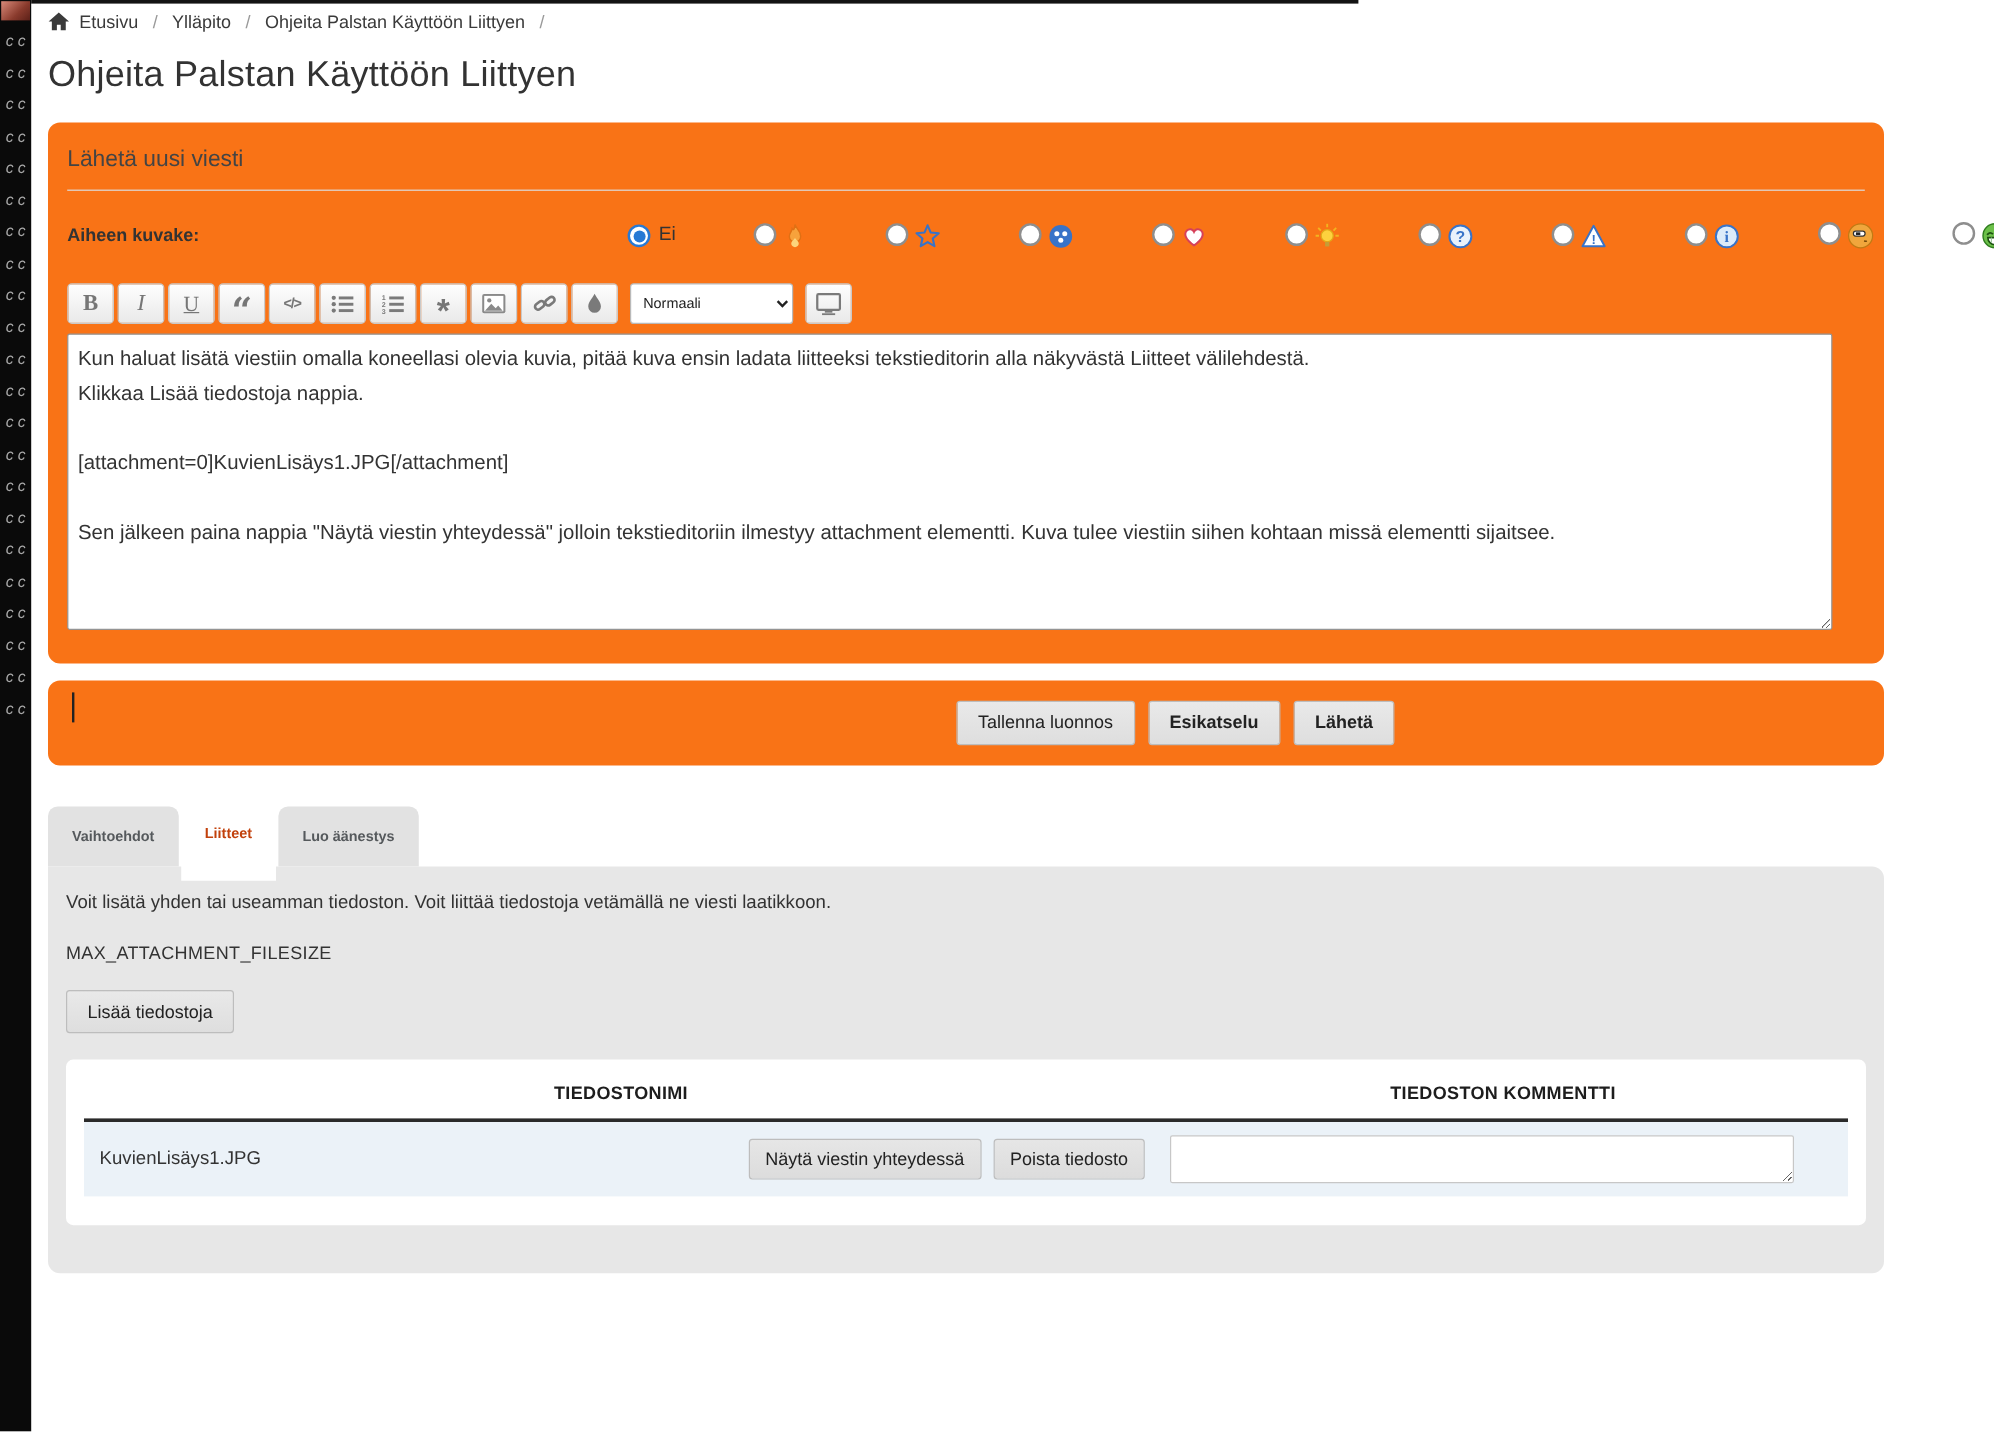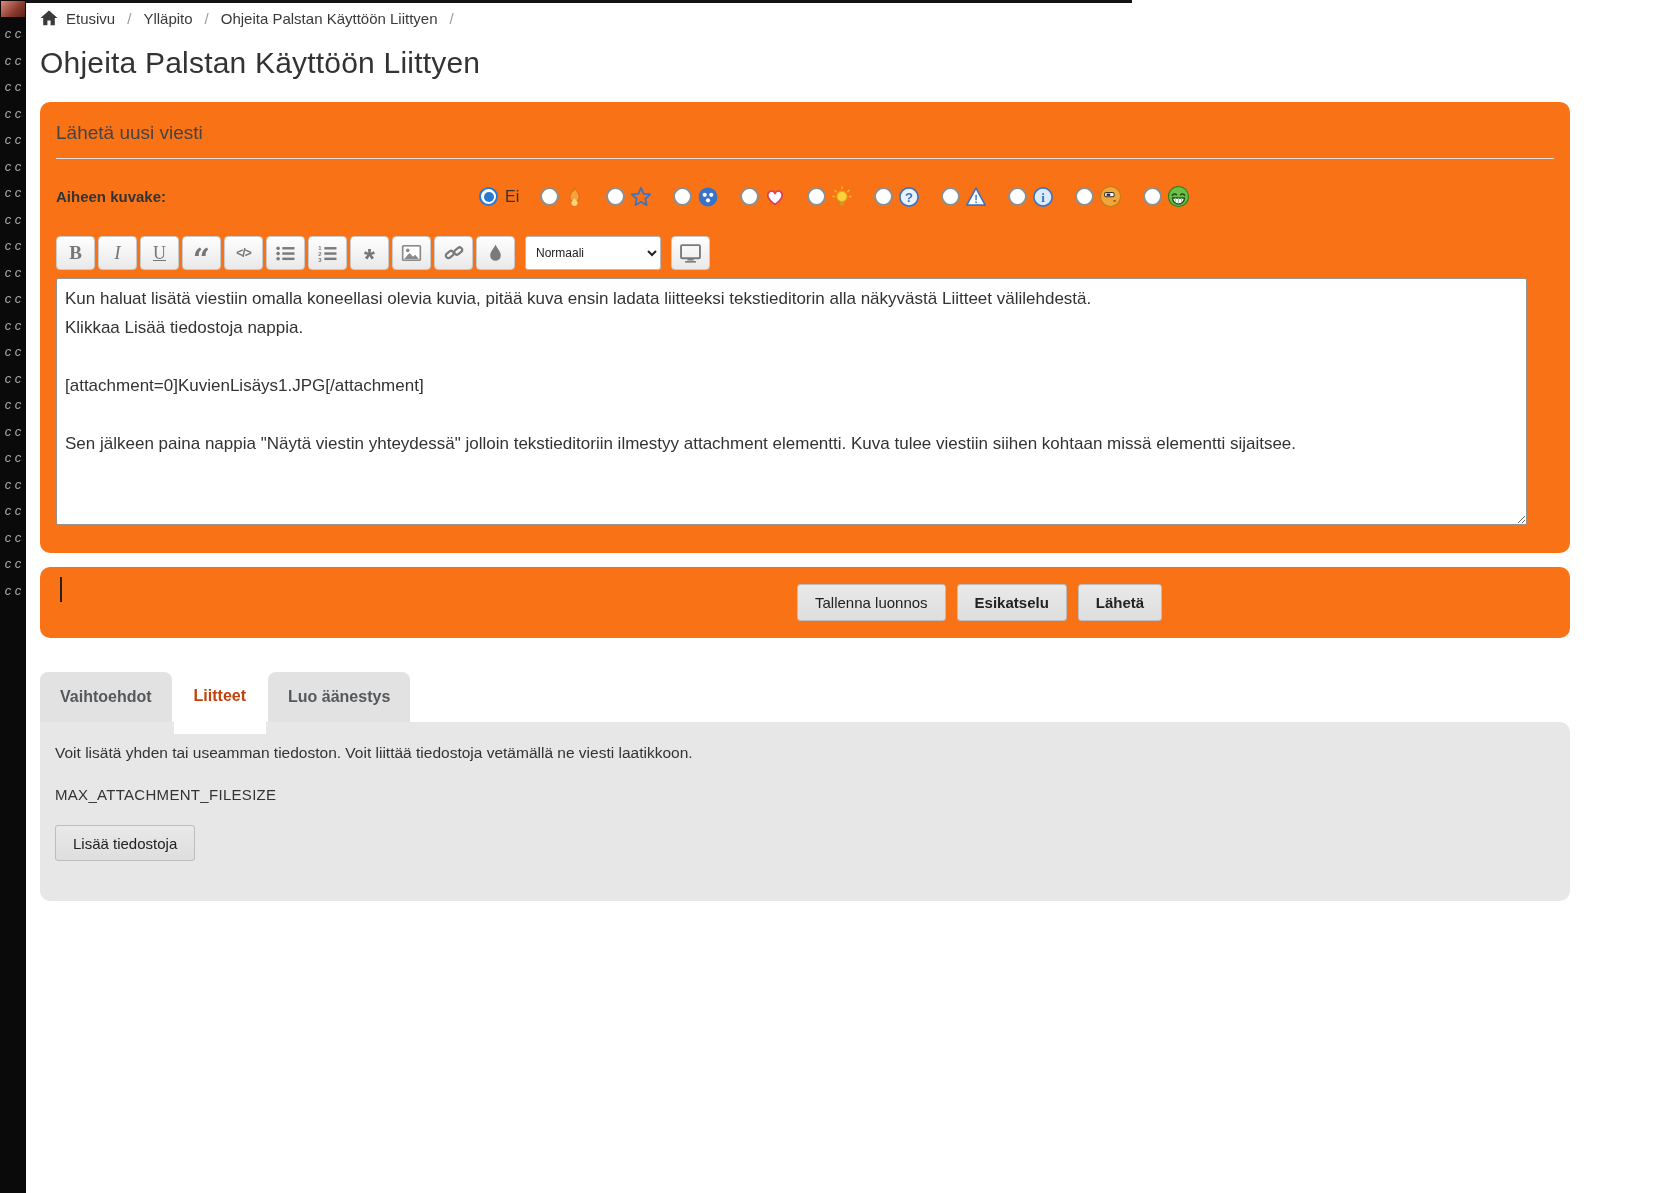--- a/index.html
+++ b/index.html
@@ -25,21 +25,21 @@
   
   .panel{background:#f97316;border-radius:10px;}
   .form-panel{padding:16px 16px 28px;}
   .panel-title{font-size:19px;color:#444;padding:4px 0 14px;border-bottom:1px solid #dcdcdc;margin-bottom:26px;}
 
   .form-row{display:flex;align-items:center;margin-bottom:18px;}
   .form-label{width:423px;font-weight:bold;font-size:15px;color:#333;flex:0 0 423px;}
 
   
   .icon-options{display:flex;align-items:center;}
-  .icon-opt{display:flex;align-items:center;margin-right:21px;cursor:pointer;}
+  .icon-opt{display:flex;margin-right:21px;cursor:pointer;margin-left:44px;}
   .radio{width:19px;height:19px;border:2px solid #8e8e8e;border-radius:50%;background:#fff;box-sizing:border-box;position:relative;flex:0 0 19px;}
   .radio.selected{border-color:#2779d4;}
   .radio.selected::after{content:"";position:absolute;left:2.5px;top:2.5px;width:10px;height:10px;border-radius:50%;background:#2779d4;}
   .opt-label{margin-left:7px;font-size:16px;color:#333;}
   .icon-opt svg{margin-left:5px;display:block;}
 
   
   .subject-input{width:434px;height:36px;box-sizing:border-box;border:1px solid #c6c6c6;border-radius:3px;
     padding:0 11px;font-size:15px;color:#333;font-family:"Liberation Sans",sans-serif;background:#fff;}
 
@@ -63,21 +63,21 @@
 
   
   .actions-panel{margin-top:14px;padding:17px 0 17px 757px;display:flex;gap:11px;}
   .act-btn{height:37px;padding:0 17px;background:linear-gradient(#e9e9e9,#dedede);border:1px solid #bdbdbd;border-radius:3px;
     font-size:15px;color:#222;font-family:"Liberation Sans",sans-serif;cursor:pointer;}
   .act-btn.bold{font-weight:bold;}
 
   
   .tabs{display:flex;gap:2px;align-items:flex-start;height:50px;margin-top:34px;}
   .tab{height:50px;display:flex;align-items:center;padding:0 20px;background:#e2e2e2;border-radius:8px 8px 0 0;
-    font-weight:bold;font-size:16px;color:#55595c;cursor:pointer;box-sizing:border-box;}
+    font-weight:bold;font-size:12px;color:#55595c;cursor:pointer;box-sizing:border-box;}
   .tab.active{background:#fff;color:#c2410c;height:62px;position:relative;z-index:2;align-items:flex-start;padding-top:15px;}
 
   
   .tab-panel{background:#e7e7e7;border-radius:0 10px 10px 10px;padding:14px 15px 40px;position:relative;z-index:1;}
   .intro{font-size:15.5px;color:#333;margin:8px 0 24px;}
   .maxsize{font-size:15px;color:#333;margin:0 0 22px;letter-spacing:.3px;}
   .add-files{height:36px;}
 
   .attach-table-panel{margin-top:22px;background:#fff;border-radius:6px;padding:12px 15px 24px;}
   .attach-header{display:grid;grid-template-columns:895px 1fr;border-bottom:3px solid #2a2a2a;padding:8px 0 12px;}
@@ -370,17 +370,33 @@
     <div class="tab">Vaihtoehdot</div>
     <div class="tab active">Liitteet</div>
     <div class="tab">Luo äänestys</div>
   </div>
 
   <section class="tab-panel">
     <p class="intro">Voit lisätä yhden tai useamman tiedoston. Voit liittää tiedostoja vetämällä ne viesti laatikkoon.</p>
     <p class="maxsize">MAX_ATTACHMENT_FILESIZE</p>
     <button class="act-btn add-files">Lisää tiedostoja</button>
 
+    <div class="attach-table-panel">
+      <div class="attach-header">
+        <div>TIEDOSTONIMI</div>
+        <div>TIEDOSTON KOMMENTTI</div>
+      </div>
+      <div class="attach-row">
+        <div class="cell-file">
+          <span class="filename">KuvienLisäys1.JPG</span>
+          <button class="act-btn">Näytä viestin yhteydessä</button>
+          <button class="act-btn">Poista tiedosto</button>
+        </div>
+        <div class="cell-comment">
+          <textarea class="comment-input" spellcheck="false" style=""></textarea>
+        </div>
+      </div>
+    </div>
   </section>
 
 </div>
 
 <div class="caret"></div>
 
 </body></html>

